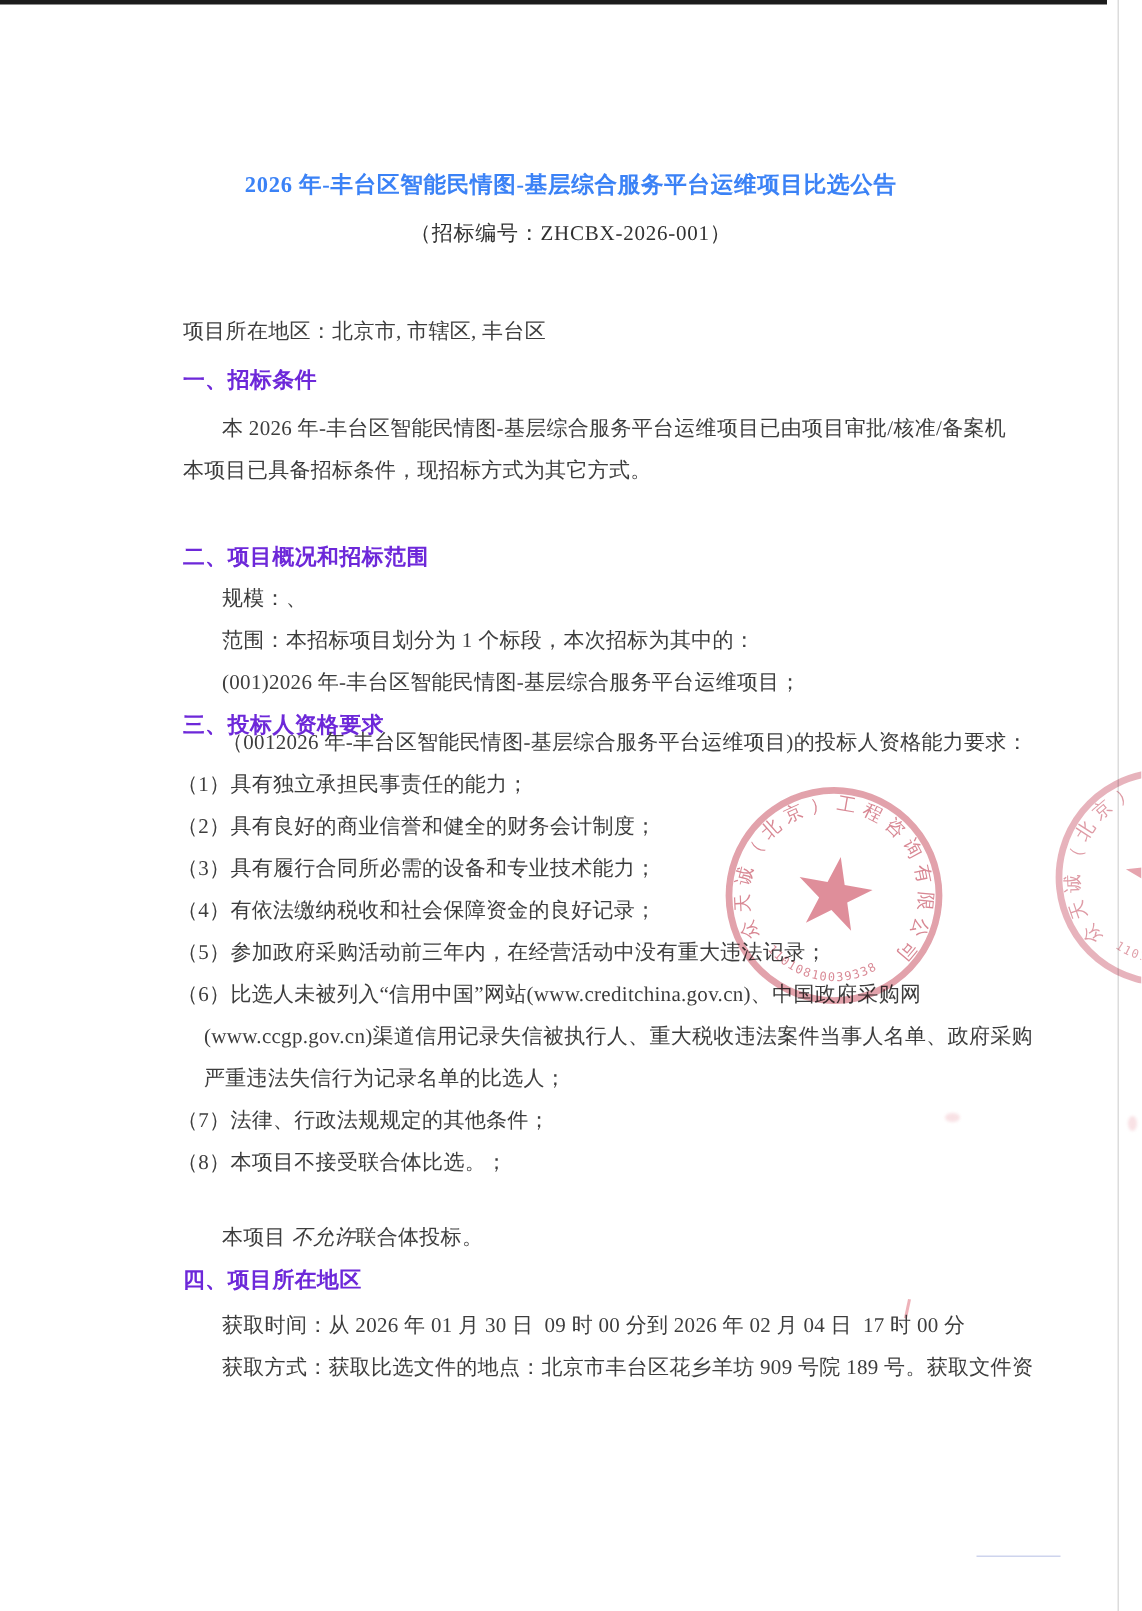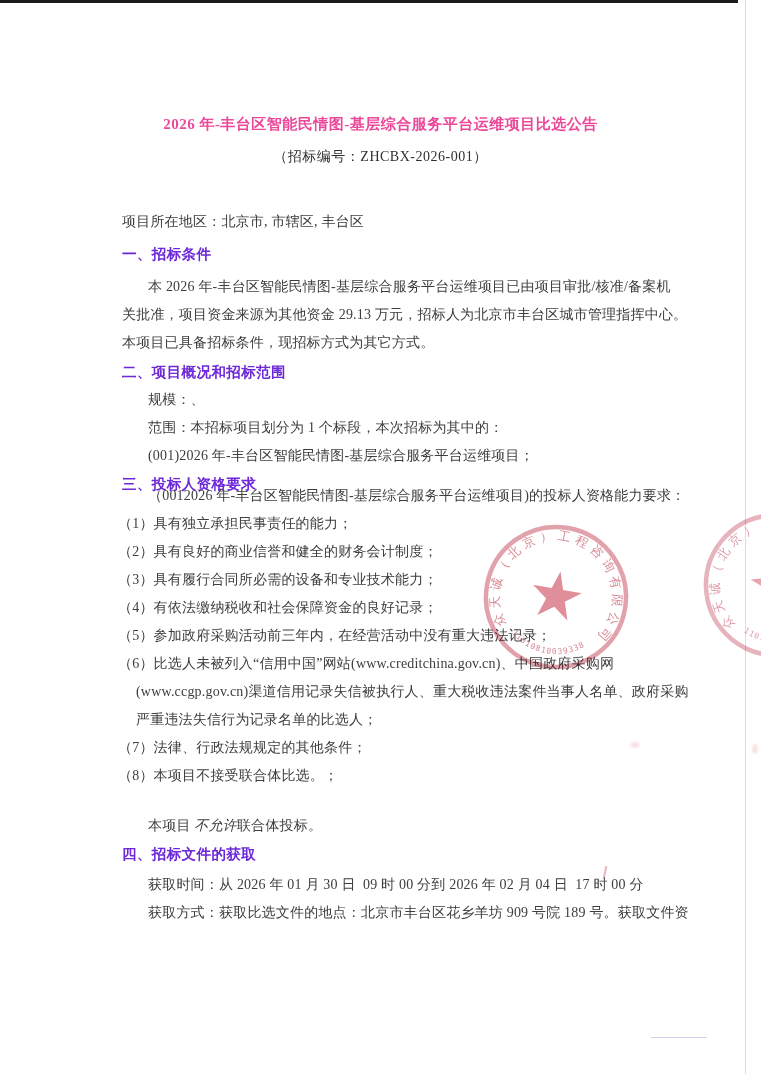--- a/index.html
+++ b/index.html
@@ -23,21 +23,21 @@
     position:absolute;left:651px;top:1037px;width:56px;height:1px;
     background:#b9c2e6;opacity:.7;
   }
   .scan-smudge{
     position:absolute;border-radius:50%;
     background:#f3c9cf;filter:blur(1px);opacity:.55;
   }
   .doc-title{
     position:absolute;left:0;right:0;top:110px;
     text-align:center;font-size:15px;line-height:28px;
-    font-weight:bold;color:#ec4899;letter-spacing:.5px;white-space:pre;
+    font-weight:bold;color:#3b82f6;letter-spacing:.5px;white-space:pre;
   }
   .doc-subtitle{
     position:absolute;left:0;right:0;top:143px;
     text-align:center;font-size:14px;line-height:28px;
     color:#303030;letter-spacing:.5px;white-space:pre;
   }
   .tline{position:absolute;left:103px;width:600px;font-size:14px;line-height:28px;white-space:pre;letter-spacing:.2px;}
   .tblock{position:absolute;left:103px;width:620px;font-size:14px;line-height:28px;letter-spacing:.2px;}
   .heading{
     position:absolute;left:103px;width:600px;
@@ -77,21 +77,20 @@
   <div class="scan-smudge" style="left:752px;top:744px;width:6px;height:10px;"></div>
 
   <div class="doc-title">2026 年-丰台区智能民情图-基层综合服务平台运维项目比选公告</div>
   <div class="doc-subtitle">（招标编号：ZHCBX-2026-001）</div>
 
   <div class="tline ln base" style="top:208px;">项目所在地区：北京市, 市辖区, 丰台区</div>
 
   <div class="heading" style="top:240px;">一、招标条件</div>
   <div class="tblock" style="top:273px;">
       <div class="ln indent">本 2026 年-丰台区智能民情图-基层综合服务平台运维项目已由项目审批/核准/备案机</div>
-      <div class="ln base">关批准，项目资金来源为其他资金 29.13 万元，招标人为北京市丰台区城市管理指挥中心。</div>
       <div class="ln base">本项目已具备招标条件，现招标方式为其它方式。</div>
     </div>
 
   <div class="heading" style="top:358px;">二、项目概况和招标范围</div>
   <div class="tblock" style="top:386px;">
       <div class="ln indent">规模：、</div>
       <div class="ln indent">范围：本招标项目划分为 1 个标段，本次招标为其中的：</div>
       <div class="ln indent">(001)2026 年-丰台区智能民情图-基层综合服务平台运维项目；</div>
     </div>
 
@@ -105,21 +104,21 @@
       <div class="ln item">（5）参加政府采购活动前三年内，在经营活动中没有重大违法记录；</div>
       <div class="ln item">（6）比选人未被列入“信用中国”网站(www.creditchina.gov.cn)、中国政府采购网</div>
       <div class="ln flush">(www.ccgp.gov.cn)渠道信用记录失信被执行人、重大税收违法案件当事人名单、政府采购</div>
       <div class="ln flush">严重违法失信行为记录名单的比选人；</div>
       <div class="ln item">（7）法律、行政法规规定的其他条件；</div>
       <div class="ln item">（8）本项目不接受联合体比选。；</div>
     </div>
 
   <div class="note-line"><span>本项目 </span><span class="note-em">不允许</span><span>联合体投标。</span></div>
 
-  <div class="heading" style="top:840px;">四、招标文件的获取</div>
+  <div class="heading" style="top:840px;">四、项目所在地区</div>
   <div class="tblock" style="top:871px;">
       <div class="ln indent">获取时间：从 2026 年 01 月 30 日  09 时 00 分到 2026 年 02 月 04 日  17 时 00 分</div>
       <div class="ln indent">获取方式：获取比选文件的地点：北京市丰台区花乡羊坊 909 号院 189 号。获取文件资</div>
     </div>
 
   <svg class="stamp stamp-main" viewBox="-80 -80 160 160">
     <g transform="rotate(10)">
       <circle cx="0" cy="0" r="70" fill="none" stroke="#d7818e" stroke-width="4.5" opacity="0.85"></circle>
       <polygon points="0,-26 -5.8,-8.1 -24.7,-8.1 -9.5,3.1 -15.3,21.1 0,9.9 15.3,21.1 9.5,3.1 24.7,-8.1 5.8,-8.1" fill="#d7707f" opacity="0.9"></polygon>
       <path id="arcTop1" d="M -41.7,38.9 A 57,57 0 1 1 41.7,38.9" fill="none"></path>

